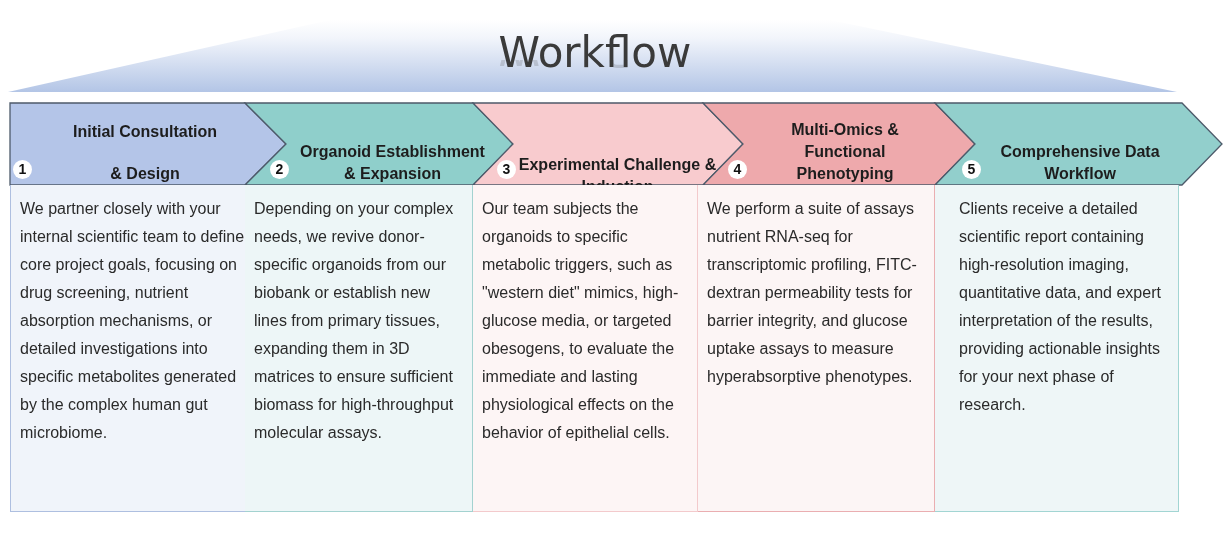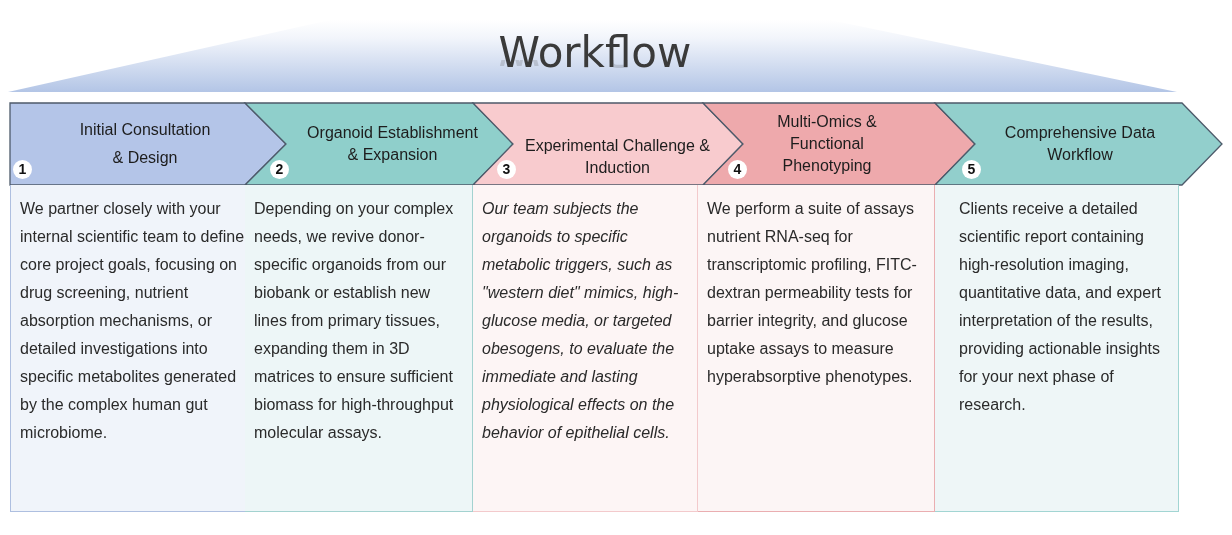--- a/index.html
+++ b/index.html
@@ -8,22 +8,22 @@
   .banner { position: absolute; left: 0; top: 0; width: 1232px; height: 100px; }
   .title { position: absolute; left: 0; width: 1190px; top: 28px; text-align: center;
            font-family: "DejaVu Sans", sans-serif; font-size: 42px; color: #3a3a3a;
            letter-spacing: 0px; line-height: 50px; }
   .title-reflect { position: absolute; left: 0; width: 1190px; top: 74px; text-align: center;
            font-family: "DejaVu Sans", sans-serif; font-size: 42px; color: #3a3a3a;
            line-height: 50px; transform: scaleY(-1); transform-origin: top;
            opacity: 0.18; height: 14px; overflow: hidden; }
   .arrows { position: absolute; left: 0; top: 0; width: 1232px; height: 535px; }
   .step-head { position: absolute; top: 103px; height: 82px; display: flex;
-               align-items: center; justify-content: center; text-align: center;
-               font-weight: normal; font-size: 16px; line-height: 22px; color: #1d1d1d; }
+               align-items: flex-end; justify-content: center; text-align: center;
+               font-weight: bold; font-size: 16px; line-height: 22px; color: #1d1d1d; }
   .badge { position: absolute; width: 19px; height: 19px; border-radius: 50%;
            background: #ffffff; font-weight: bold; font-size: 14px; line-height: 19px;
            text-align: center; color: #111; top: 160px; }
   .box { position: absolute; top: 185px; height: 327px; box-sizing: border-box;
          padding: 10px 8px 0 9px; font-size: 16px; line-height: 28px; color: #2a2a2a; }
   .box p { margin: 0; }
 </style>
 </head>
 <body>
 
@@ -42,43 +42,43 @@
 
 <svg class="arrows" viewBox="0 0 1232 535" width="1232" height="535">
   <polygon points="10,103 245,103 286,144 245,185 10,185" fill="#b4c5e8" stroke="#4d5a6a" stroke-width="1.3"></polygon>
   <polygon points="245,103 473,103 513,144 473,185 245,185 286,144" fill="#8fcfcb" stroke="#4d5a6a" stroke-width="1.3"></polygon>
   <polygon points="473,103 703,103 743,144 703,185 473,185 513,144" fill="#f8cbce" stroke="#4d5a6a" stroke-width="1.3"></polygon>
   <polygon points="703,103 935,103 975,144 935,185 703,185 743,144" fill="#eea9ac" stroke="#4d5a6a" stroke-width="1.3"></polygon>
   <polygon points="935,103 1182,103 1222,144 1182,185 935,185 975,144" fill="#92cfcc" stroke="#4d5a6a" stroke-width="1.3"></polygon>
 </svg>
 
 <div class="step-head" style="left:30px; width:230px;">
-  <div><span>Initial Consultation</span><br><span style="display:inline-block;margin-top:6px">&amp; Design</span></div>
+  <div><span>Initial Consultation</span><br><span style="display:inline-block;margin-top:20px">&amp; Design</span></div>
 </div>
 <div class="badge" style="left:13px;">1</div>
 
 <div class="step-head" style="left:300px; width:185px;">Organoid Establishment &amp; Expansion</div>
 <div class="badge" style="left:270px;">2</div>
 
 <div class="step-head" style="left:515px; width:205px; padding-top:13px;">Experimental Challenge &amp; Induction</div>
 <div class="badge" style="left:497px;">3</div>
 
-<div class="step-head" style="left:747px; width:160px;">Multi-Omics &amp; Functional Phenotyping</div>
+<div class="step-head" style="left:765px; width:160px;">Multi-Omics &amp; Functional Phenotyping</div>
 <div class="badge" style="left:728px;">4</div>
 
 <div class="step-head" style="left:985px; width:190px;">Comprehensive Data Workflow</div>
 <div class="badge" style="left:962px;">5</div>
 
 <div class="box" style="left:10px; width:252px; background:#f0f4fa; border:1.5px solid #aebfe0; border-top:none;">
   <p>We partner closely with your internal scientific team to define core project goals, focusing on drug screening, nutrient absorption mechanisms, or detailed investigations into specific metabolites generated by the complex human gut microbiome.</p>
 </div>
 <div class="box" style="left:245px; width:228px; background:#edf6f7; border:1.5px solid #a3d2d0; border-top:none; border-left:none;">
   <p>Depending on your complex needs, we revive donor-specific organoids from our biobank or establish new lines from primary tissues, expanding them in 3D matrices to ensure sufficient biomass for high-throughput molecular assays.</p>
 </div>
-<div class="box" style="left:473px; width:225px; background:#fdf5f5; border:1.5px solid #f3cacc; border-top:none; border-left:none;font-style:italic;">
+<div class="box" style="left:473px; width:225px; background:#fdf5f5; border:1.5px solid #f3cacc; border-top:none; border-left:none;">
   <p>Our team subjects the organoids to specific metabolic triggers, such as "western diet" mimics, high-glucose media, or targeted obesogens, to evaluate the immediate and lasting physiological effects on the behavior of epithelial cells.</p>
 </div>
 <div class="box" style="left:698px; width:237px; background:#fcf5f5; border:1.5px solid #eaaeb1; border-top:none; border-left:none;">
   <p>We perform a suite of assays nutrient RNA-seq for transcriptomic profiling, FITC-dextran permeability tests for barrier integrity, and glucose uptake assays to measure hyperabsorptive phenotypes.</p>
 </div>
 <div class="box" style="left:935px; width:244px; background:#eef6f7; border:1.5px solid #a2d5d3; border-top:none; border-left:none; padding-left:24px;">
   <p>Clients receive a detailed scientific report containing high-resolution imaging, quantitative data, and expert interpretation of the results, providing actionable insights for your next phase of research.</p>
 </div>
 
 </body></html>

